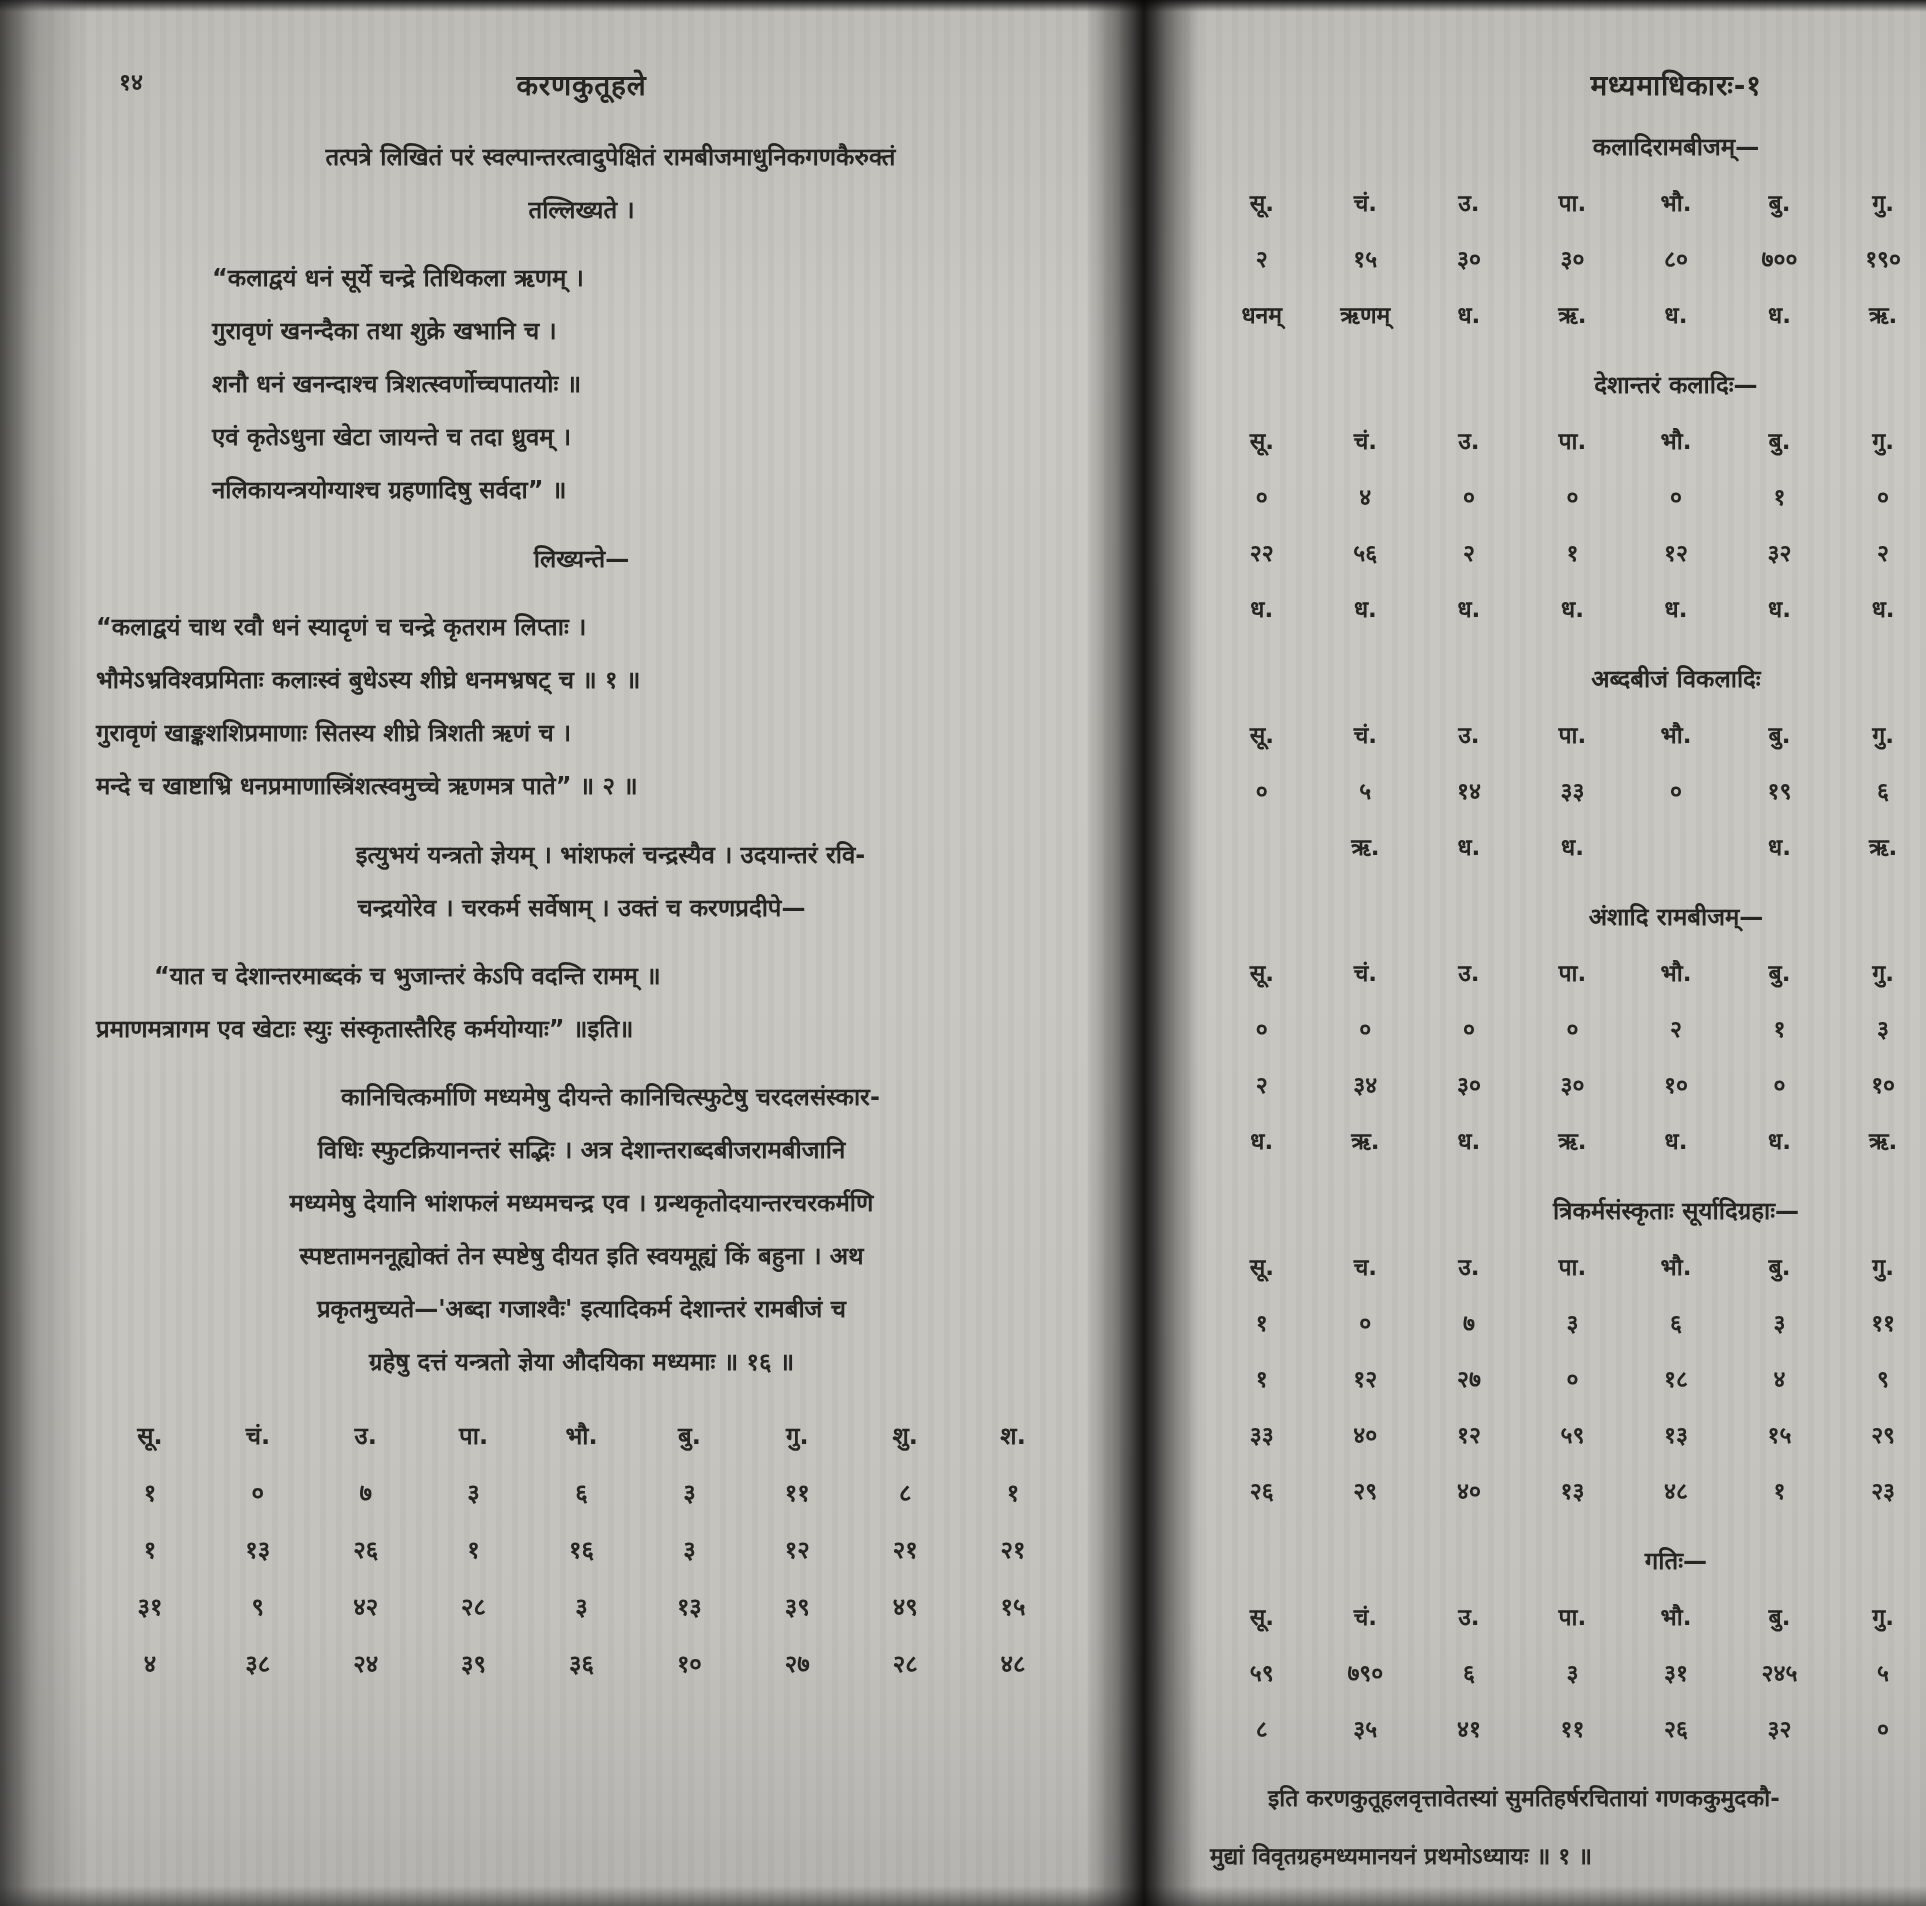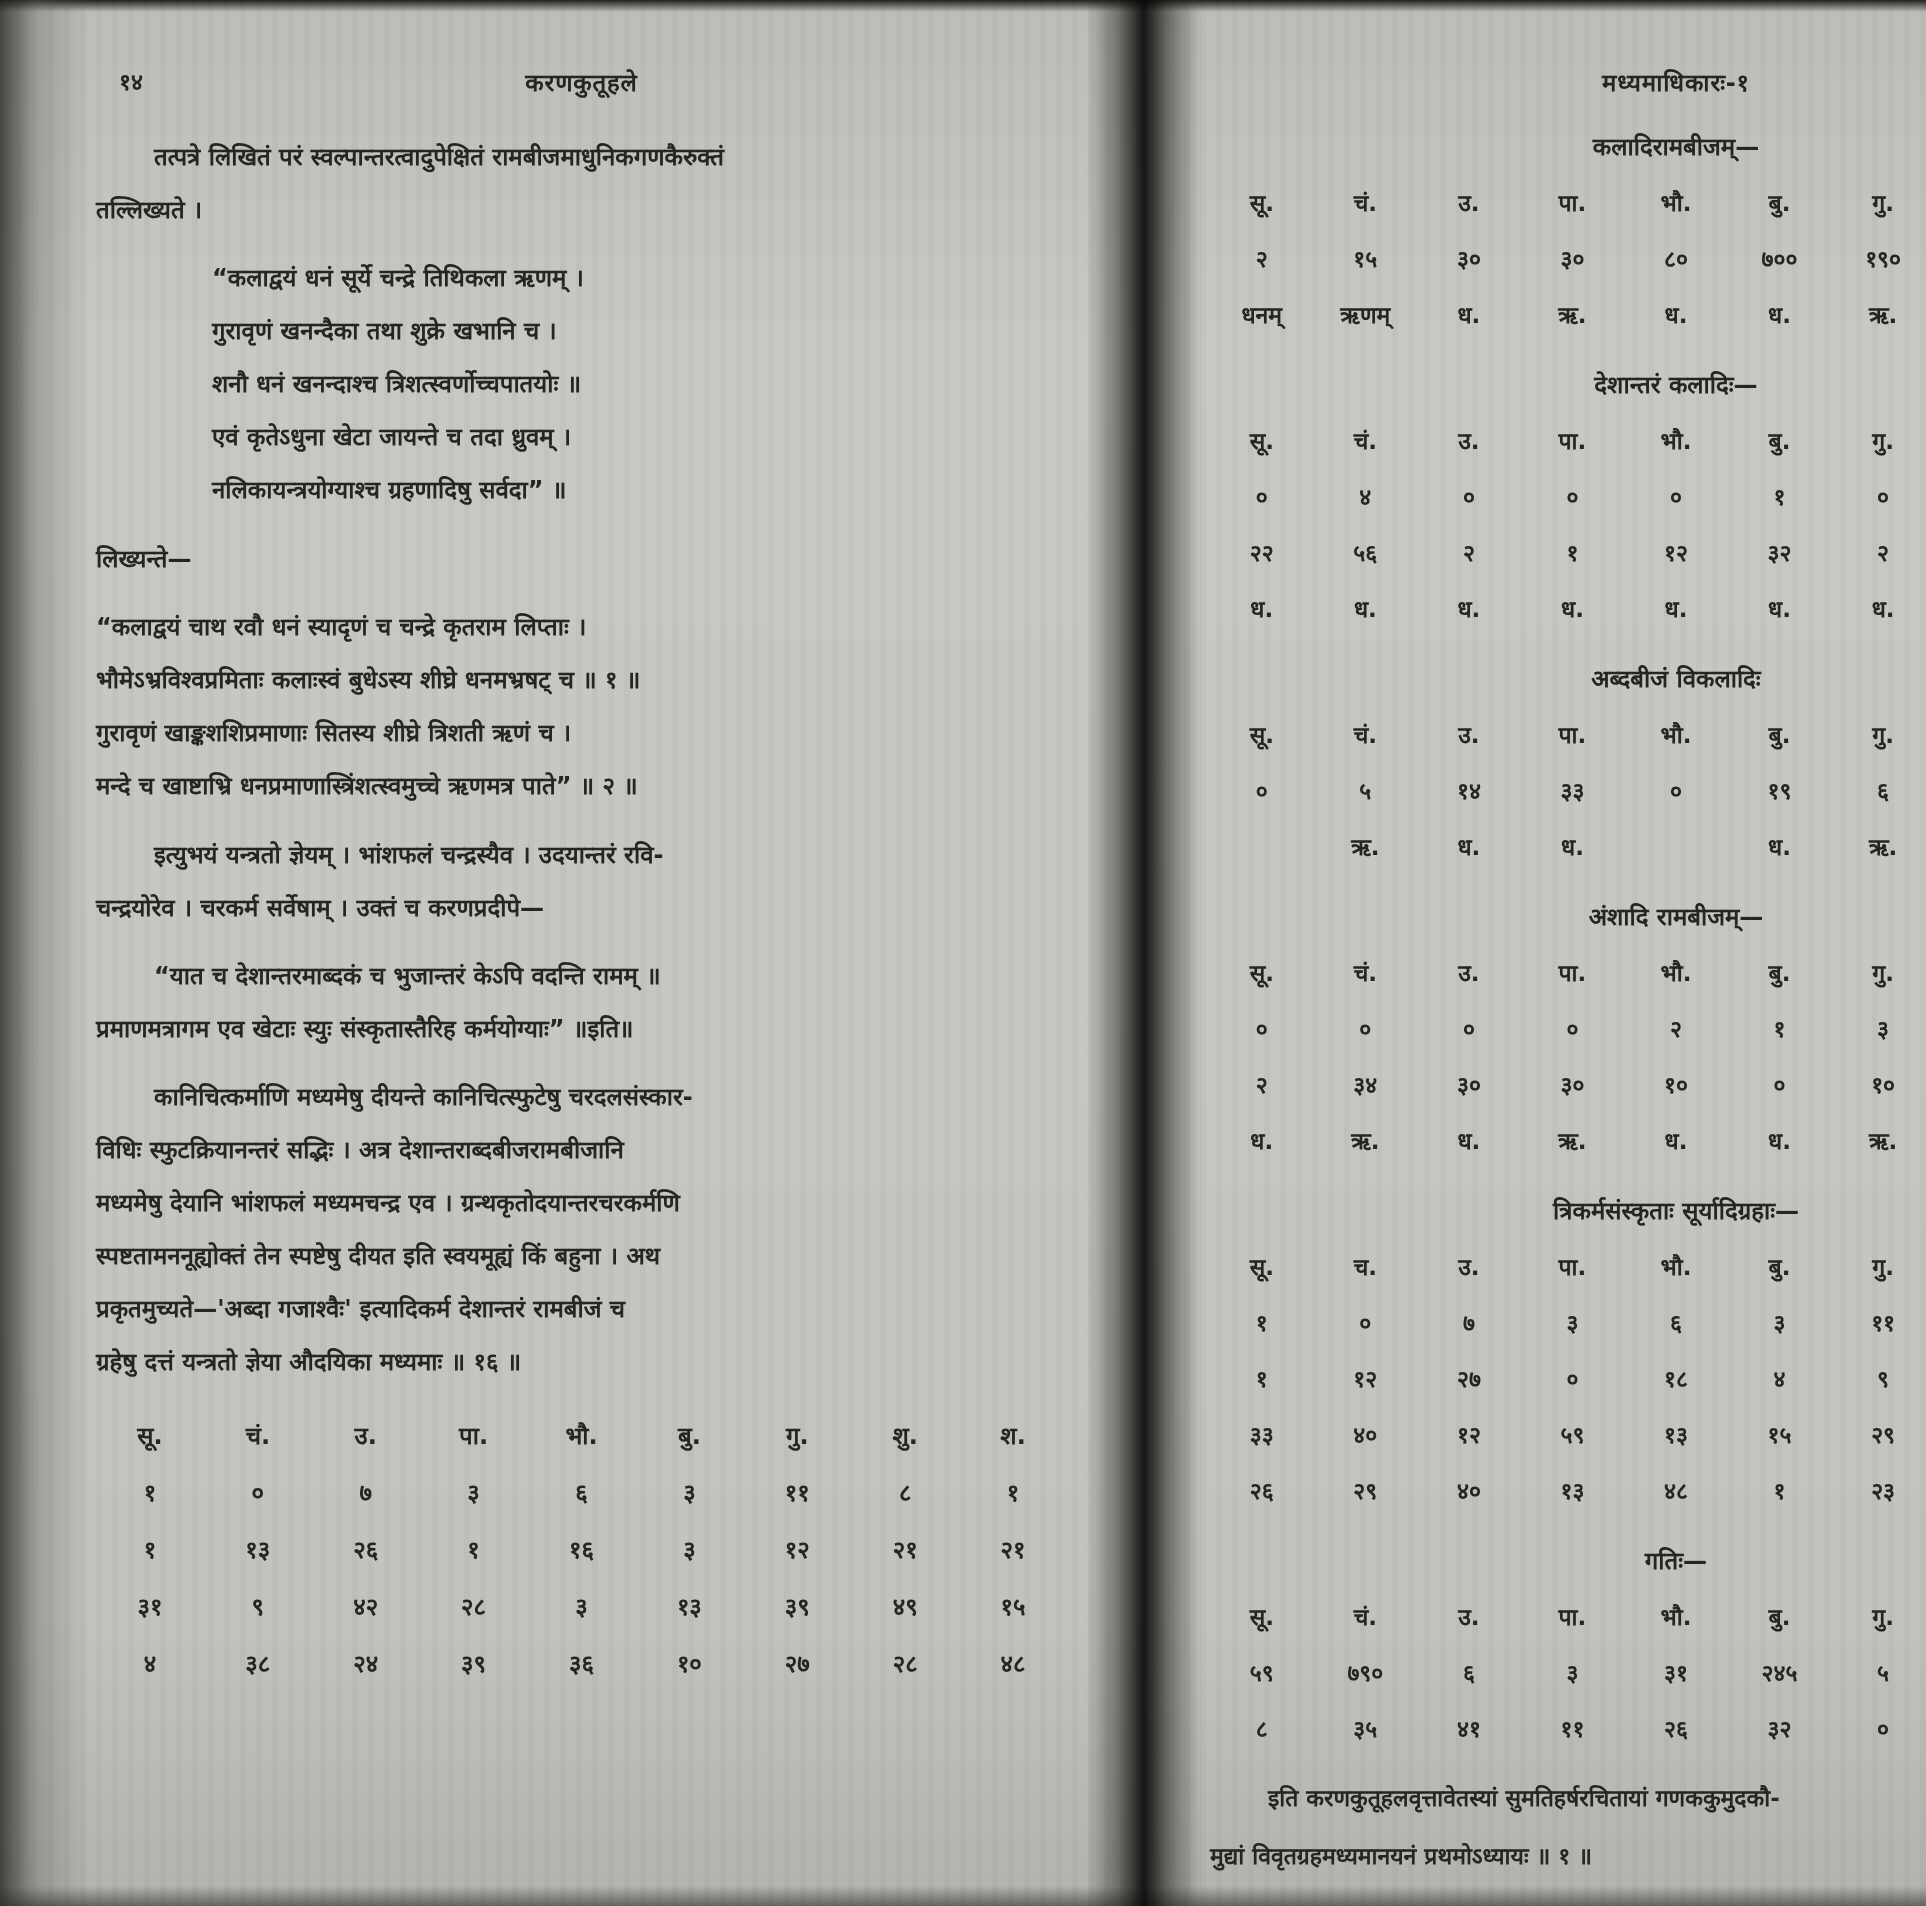--- a/index.html
+++ b/index.html
@@ -26,24 +26,24 @@
     background:linear-gradient(90deg,rgba(18,16,14,0) 0%,rgba(22,20,18,0.45) 28%,rgba(8,7,6,0.92) 50%,rgba(22,20,18,0.45) 72%,rgba(18,16,14,0) 100%);}
 
   .page{position:absolute;top:65px;}
   .page-left{left:96px;width:971px;font-size:24px;font-weight:bold;}
   .page-right{left:1210px;width:932px;font-size:23px;font-weight:bold;}
 
   .pagehead{position:relative;height:31px;margin-bottom:35px;}
   .page-right .pagehead{margin-bottom:23px;}
   .pnum{position:absolute;top:0;font-size:23px;}
   .pnum-left{left:23px;}
-  .rhead{position:absolute;left:0;right:0;text-align:center;font-size:24px;letter-spacing:0.8px;}
+  .rhead{position:absolute;left:0;right:0;text-align:center;font-size:28px;letter-spacing:0.8px;}
 
   .para .line,.verse .line{line-height:53px;white-space:nowrap;}
-  .para{margin-top:15.4px;}
+  .para{margin-top:15.4px;text-align:center;}
   .verse{margin-top:15.4px;}
   .verse-indent .line{padding-left:116px;}
   .ind{padding-left:58px;}
 
   .tbl{margin-top:14px;}
   .page-left .tbl{margin-top:19px;}
   .ttl{text-align:center;line-height:56px;font-size:24px;}
   .page-left .ttl{line-height:54px;}
   .trow{display:grid;grid-template-columns:repeat(9,1fr);line-height:56px;}
   .page-left .trow{line-height:57px;}

